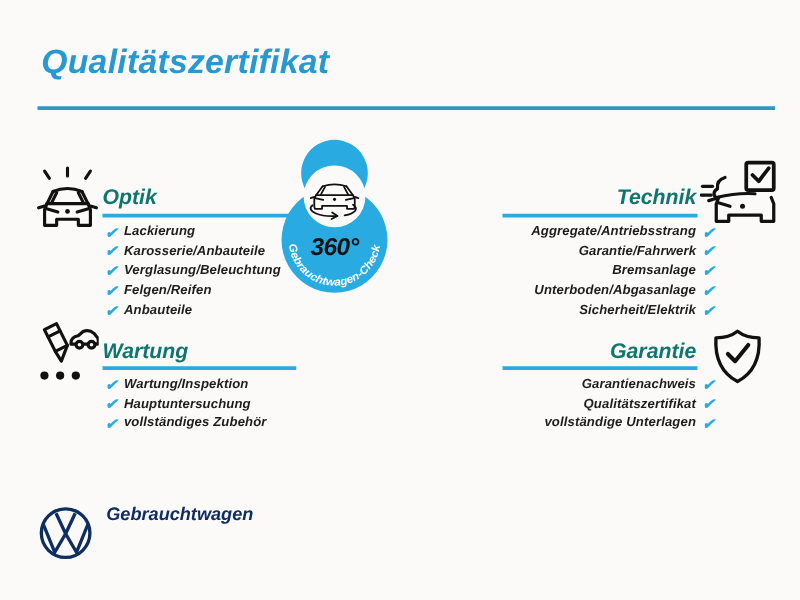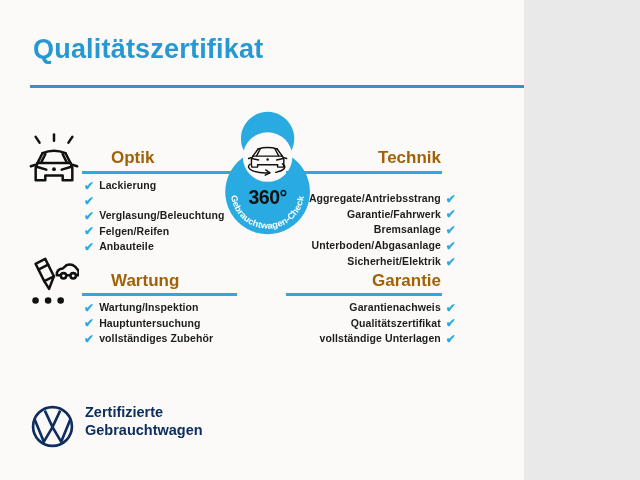--- a/index.html
+++ b/index.html
@@ -1,23 +1,23 @@
 <!DOCTYPE html>
 <html><head>
 <meta charset="utf-8">
 <style>
   html,body{margin:0;padding:0;}
   body{font-family:"Liberation Sans",sans-serif;background:#e9e9e9;}
-  #canvas{position:relative;width:524px;height:480px;background:#fbfaf8;overflow:hidden;}
+  #canvas{position:relative;width:640px;height:480px;background:#fbfaf8;overflow:hidden;font-style:italic;}
 
   .page-title{position:absolute;left:33px;top:34px;font-size:27px;font-weight:700;
     color:#2798d1;letter-spacing:.2px;}
   .top-rule{position:absolute;left:30px;top:85px;width:590px;height:3px;background:#3496bd;}
 
-  .sec-title{position:absolute;font-size:17px;font-weight:700;color:#a16207;margin-left:29px;}
+  .sec-title{position:absolute;font-size:17px;font-weight:700;color:#0f766e;}
   .sec-title.right{text-align:right;}
   .sec-underline{position:absolute;height:3px;background:#29abe2;}
 
   .items{position:absolute;display:flex;flex-direction:column;gap:4.2px;}
   .items.right{align-items:flex-end;}
   .item-row{display:flex;align-items:center;gap:5px;
     font-size:10.5px;font-weight:700;color:#1d1d1b;line-height:11.5px;letter-spacing:.1px;}
   .check{color:#29abe2;font-size:12px;line-height:10px;}
 
   .icon-svg{position:absolute;}
@@ -85,20 +85,21 @@
 
   <div class="sec-title" style="left:82px;top:148px;">Optik</div>
   <div class="sec-underline" style="left:82px;top:171px;width:155px;"></div>
   <div class="items" style="left:84px;top:180px;">
     <div class="item-row">
         <span class="check">✔</span>
         <span>Lackierung</span>
       </div>
     <div class="item-row">
         <span class="check">✔</span>
+        <span>Karosserie/Anbauteile</span>
       </div>
     <div class="item-row">
         <span class="check">✔</span>
         <span>Verglasung/Beleuchtung</span>
       </div>
     <div class="item-row">
         <span class="check">✔</span>
         <span>Felgen/Reifen</span>
       </div>
     <div class="item-row">
@@ -148,21 +149,21 @@
       <path d="M13,31 Q30,27 44,28"></path>
       <path d="M15,31 L13,36 V50 H23 V45 H49 V50 H59 V36 L57,31"></path>
       <path d="M14,35 L24,38"></path>
       <circle cx="34" cy="38" r="2" fill="#111" stroke="none"></circle>
       <path d="M12,32 l-5,1.5"></path>
     </g>
   </svg>
 
   <div class="sec-title right" style="right:83px;top:148px;text-align:right;">Technik</div>
   <div class="sec-underline" style="right:82px;top:171px;width:156px;"></div>
-  <div class="items right" style="right:68px;top:193px;">
+  <div class="items right" style="right:68px;top:180px;">
     <div class="item-row">
         <span>Aggregate/Antriebsstrang</span>
         <span class="check">✔</span>
       </div>
     <div class="item-row">
         <span>Garantie/Fahrwerk</span>
         <span class="check">✔</span>
       </div>
     <div class="item-row">
         <span>Bremsanlage</span>
@@ -203,17 +204,16 @@
   </div>
 
   <svg class="icon-svg" style="left:30px;top:404px;" width="45" height="45" viewBox="0 0 44 44">
     <g stroke="#0f2e60" stroke-width="2.6" fill="none">
       <circle cx="22" cy="22" r="19"></circle>
       <path d="M14.5,6.5 L22,22.5 L29.5,6.5" stroke-linejoin="miter"></path>
       <path d="M4.5,15 L13.5,37 L22,22.5 L30.5,37 L39.5,15" stroke-linejoin="miter"></path>
     </g>
   </svg>
   <div class="footer-text">
-    <div>Zertifizierte</div>
     <div>Gebrauchtwagen</div>
   </div>
 
 </div>
 
 </body></html>

